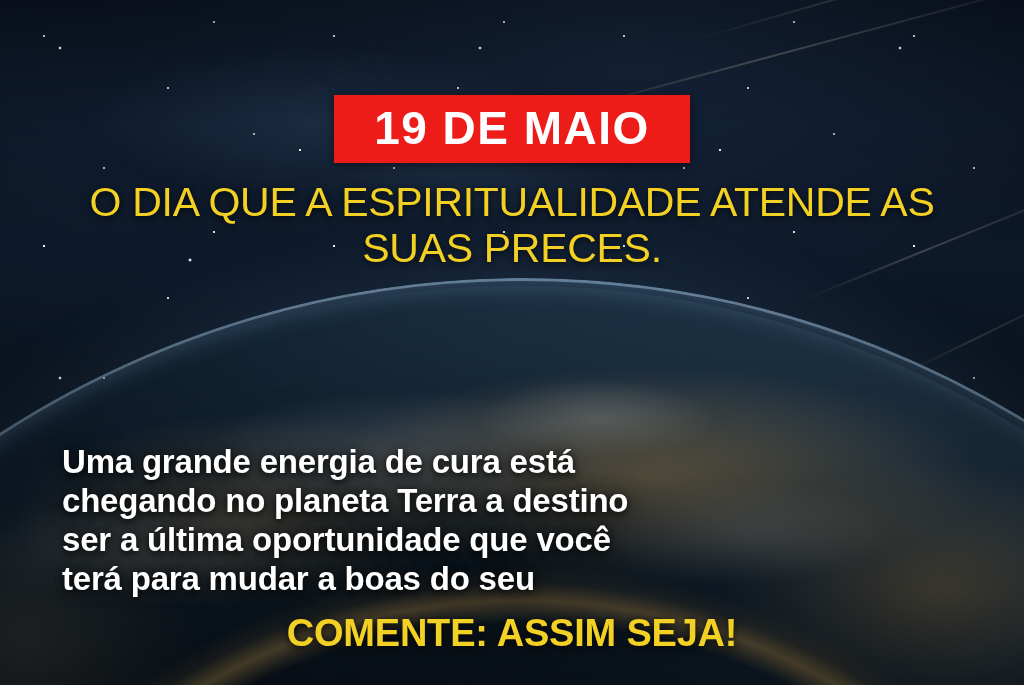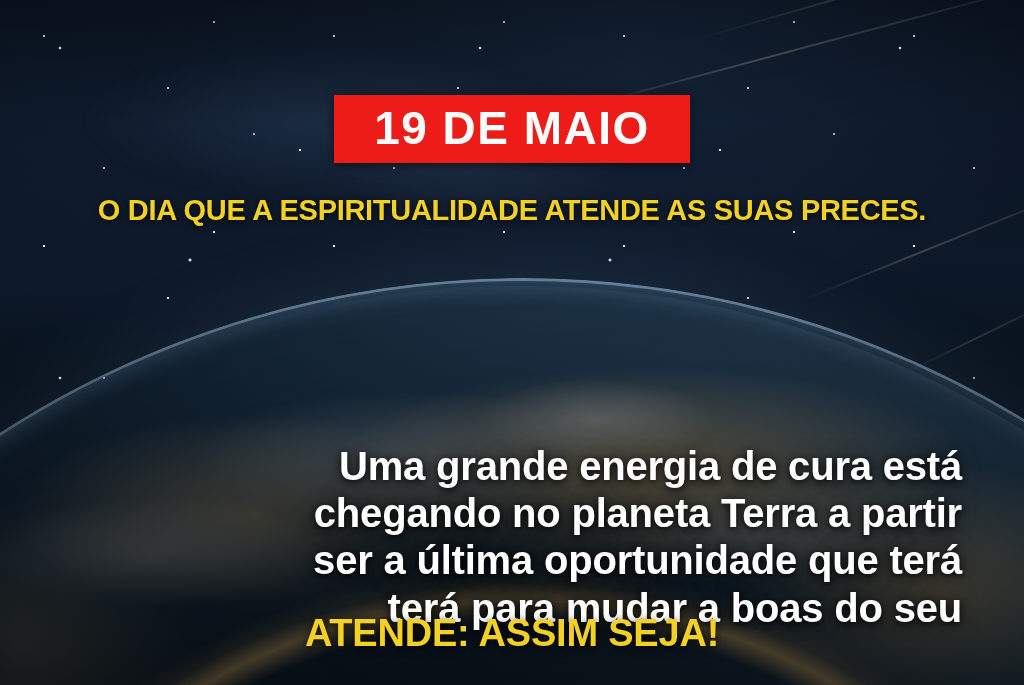--- a/index.html
+++ b/index.html
@@ -178,42 +178,42 @@
     font-size: 46px;
     font-weight: bold;
     letter-spacing: 1.5px;
     line-height: 1;
     padding: 10px 40px 12px 40px;
     white-space: nowrap;
     box-shadow: 0 2px 10px rgba(0,0,0,0.55);
   }
 
   .headline {
-    margin-top: 31px;
+    margin-top: 17px;
     color: #f2d024;
-    font-size: 29px;
-    font-weight: bold;
+    font-size: 41px;
+    font-weight: normal;
     line-height: 1.12;
     letter-spacing: -0.3px;
     text-align: center;
     width: 900px;
     text-shadow: 0 2px 6px rgba(0,0,0,0.75);
   }
 
   .body-copy {
     position: absolute;
     top: 443px;
     left: 50%;
     transform: translateX(-50%);
     width: 900px;
     color: #ffffff;
-    font-size: 40px;
+    font-size: 33px;
     font-weight: bold;
     line-height: 1.18;
-    text-align: right;
+    text-align: left;
     letter-spacing: -0.2px;
     text-shadow: 0 2px 7px rgba(0,0,0,0.85), 0 0 18px rgba(0,0,0,0.55);
   }
   .body-copy .ln { display: block; }
 
   .cta {
     position: absolute;
     top: 612px;
     left: 50%;
     transform: translateX(-50%);
@@ -251,21 +251,21 @@
 
     <div class="date-banner">19 DE MAIO</div>
 
     <div class="headline">
       <span class="ln">O DIA QUE A ESPIRITUALIDADE</span>
       <span class="ln">ATENDE AS SUAS PRECES.</span>
     </div>
 
     <div class="body-copy">
       <span class="ln">Uma grande energia de cura está</span>
-      <span class="ln">chegando no planeta Terra a partir</span>
-      <span class="ln">ser a última oportunidade que terá</span>
+      <span class="ln">chegando no planeta Terra a destino</span>
+      <span class="ln">ser a última oportunidade que você</span>
       <span class="ln">terá para mudar a boas do seu</span>
     </div>
 
-    <div class="cta">ATENDE: ASSIM SEJA!</div>
+    <div class="cta">COMENTE: ASSIM SEJA!</div>
 
   </div>
 </div>
 
 </body></html>

